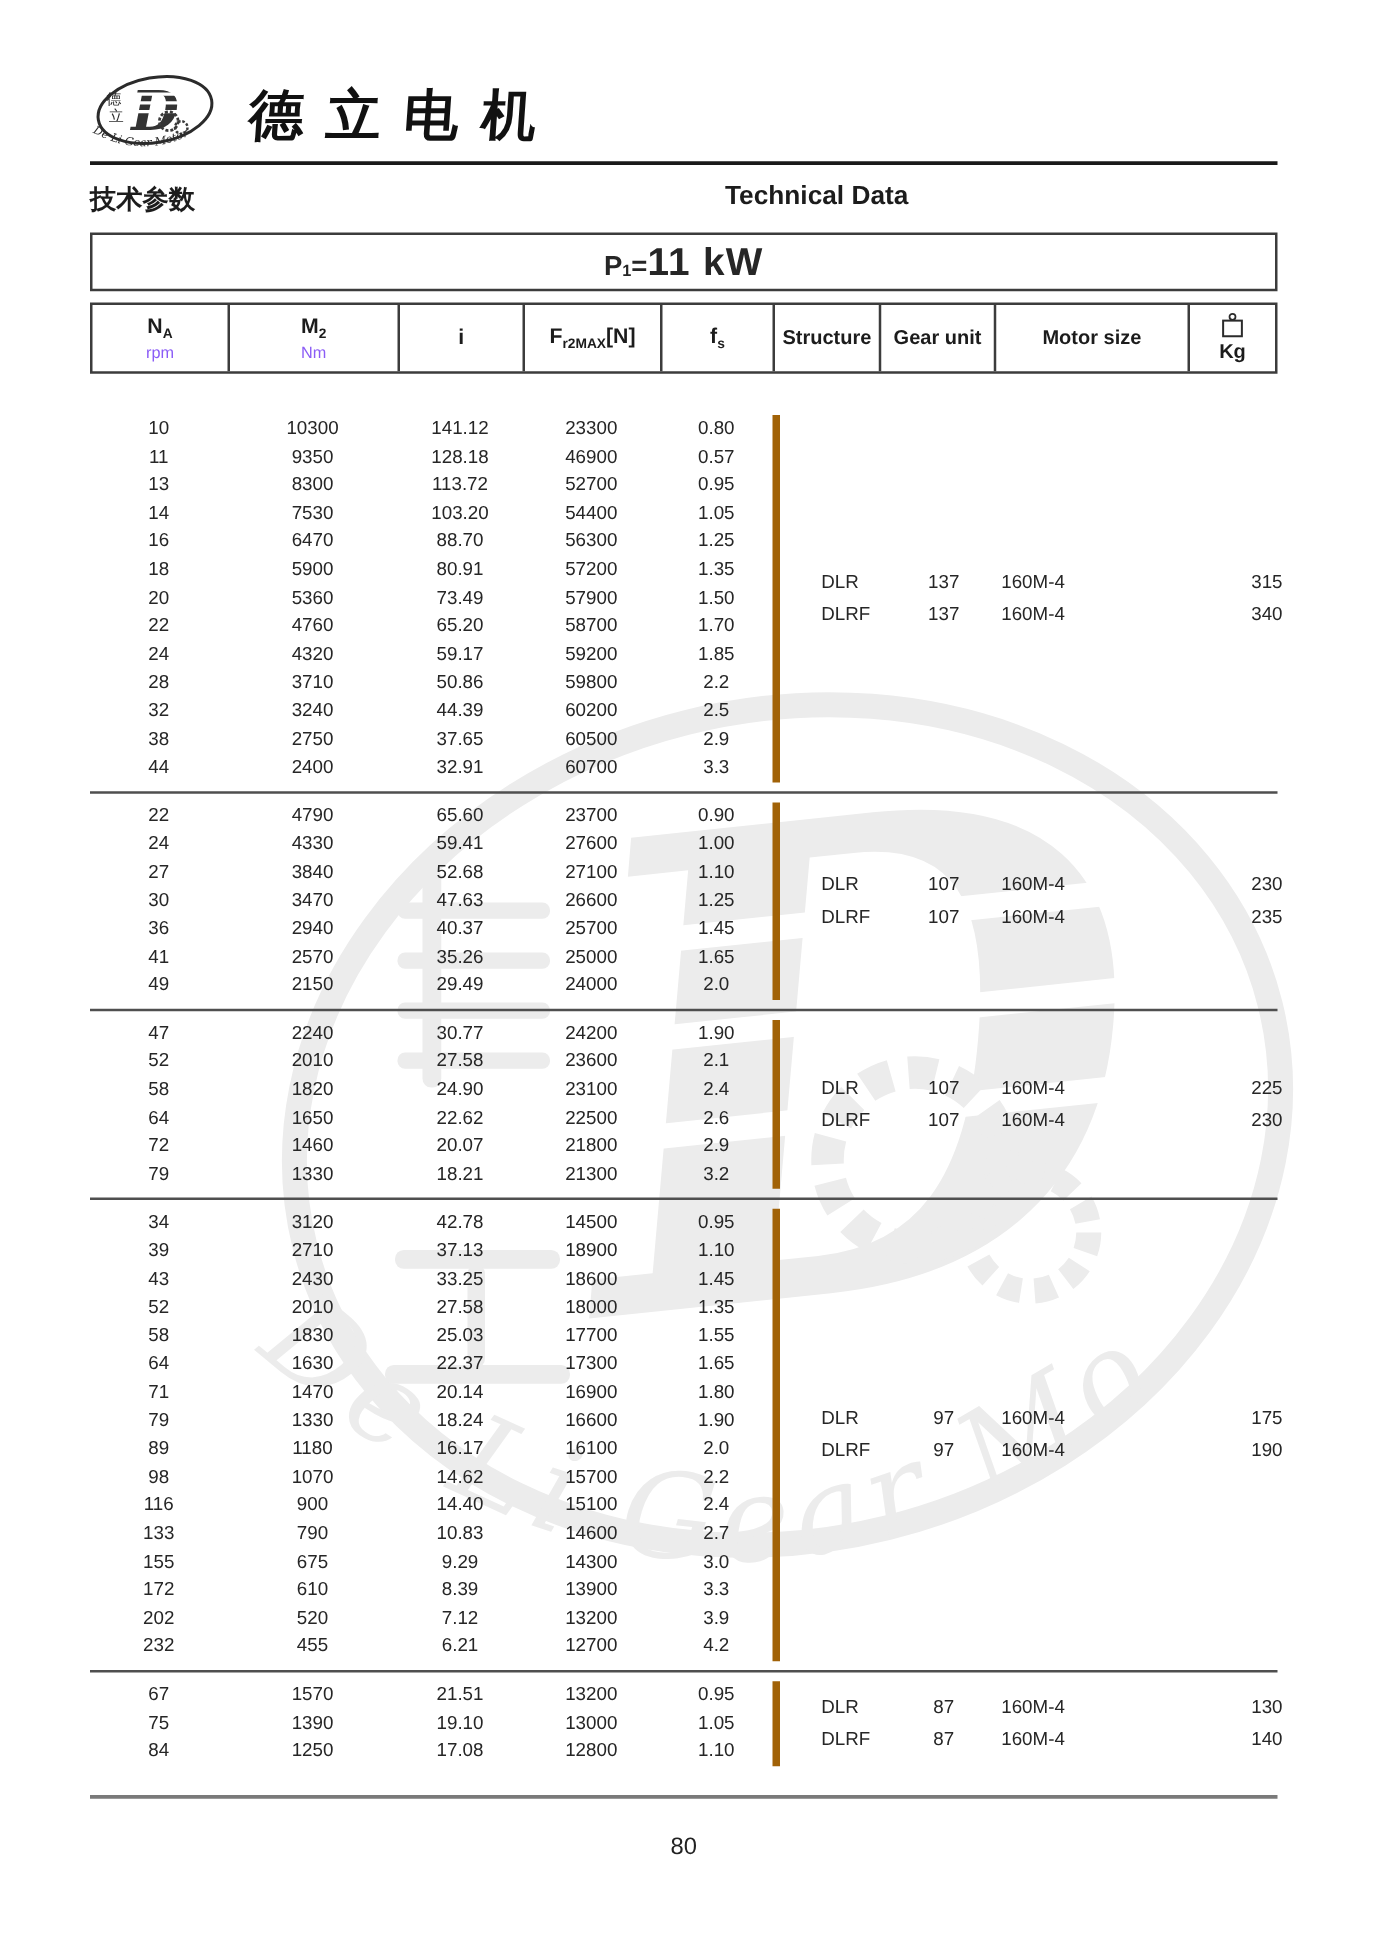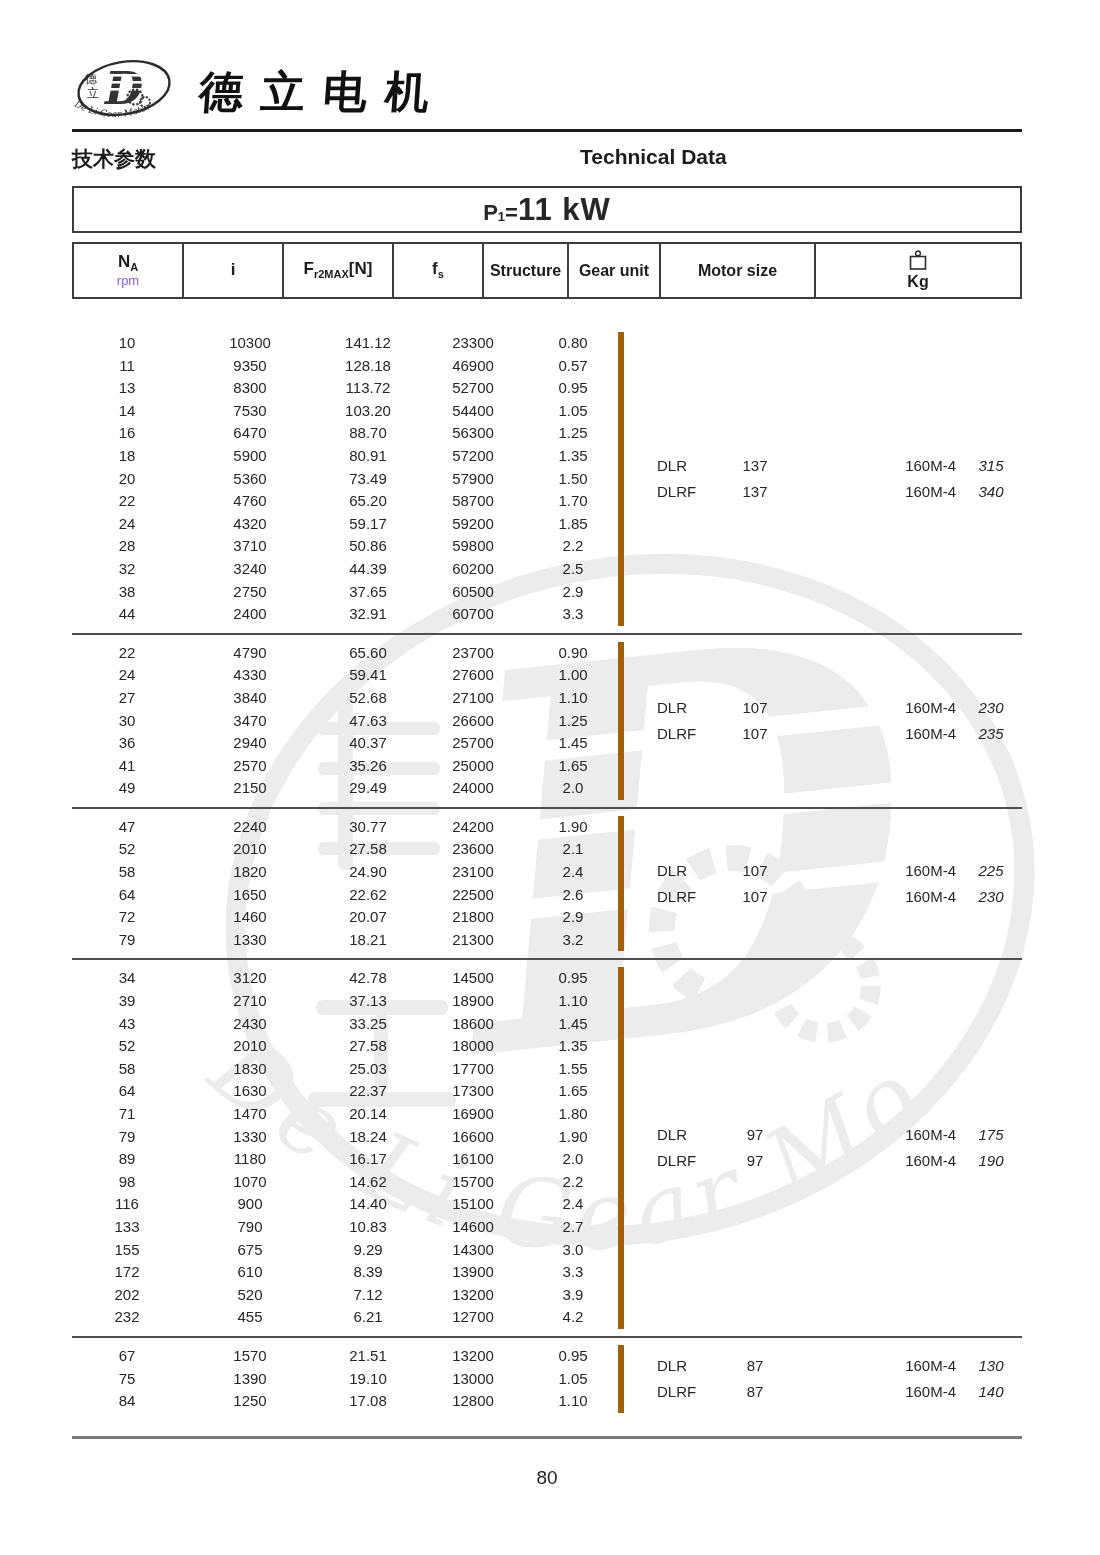--- a/index.html
+++ b/index.html
@@ -54,22 +54,22 @@
   .block + .block { border-top:2px solid #4f4f4f; }
   .block-left { width:546px; }
   .data-row { display:flex; height:22.6px; line-height:22.6px; font-size:15px; color:#262626; }
   .cell { text-align:center; }
   .c0{width:110px}.c1{width:136px}.c2{width:100px}.c3{width:110px}.c4{width:90px}
   .block-right { flex:1; border-left:6px solid #a16207; display:flex;
                  flex-direction:column; justify-content:center; }
   .variant-row { display:flex; height:26px; line-height:26px; font-size:15px; color:#262626; }
   .v0{width:85px; padding-left:33px; text-align:left;}
   .v1{width:92px; text-align:center;}
-  .v2{width:155px; text-align:right;}
-  .v3{width:70px; text-align:center;font-style:italic;}
+  .v2{width:155px; text-align:left;}
+  .v3{width:70px; text-align:right;}
 
   
   .footer-rule { border-top:3px solid #7a7a7a; margin-top:16px; width:950px; }
   .page-number { text-align:center; font-size:19px; color:#222; margin-top:28px; width:950px; }
 </style>
 </head>
 <body>
 
 <div class="page">
 
@@ -139,20 +139,24 @@
         <span class="p-sub">1</span>
         <span class="eq">=</span>
         <span class="big">11 kW</span>
     </div>
 
     <div class="thead">
       <div class="th h0">
         <div class="th-main"><span>N</span><sub>A</sub></div>
         <div class="th-unit">rpm</div>
       </div>
+      <div class="th h1">
+        <div class="th-main"><span>M</span><sub>2</sub></div>
+        <div class="th-unit">Nm</div>
+      </div>
       <div class="th h2">
         <div class="th-main"><span>i</span></div>
       </div>
       <div class="th h3">
         <div class="th-main"><span>F</span><sub>r2MAX</sub><span>[N]</span></div>
       </div>
       <div class="th h4">
         <div class="th-main"><span>f</span><sub>s</sub></div>
       </div>
       <div class="th h5">

